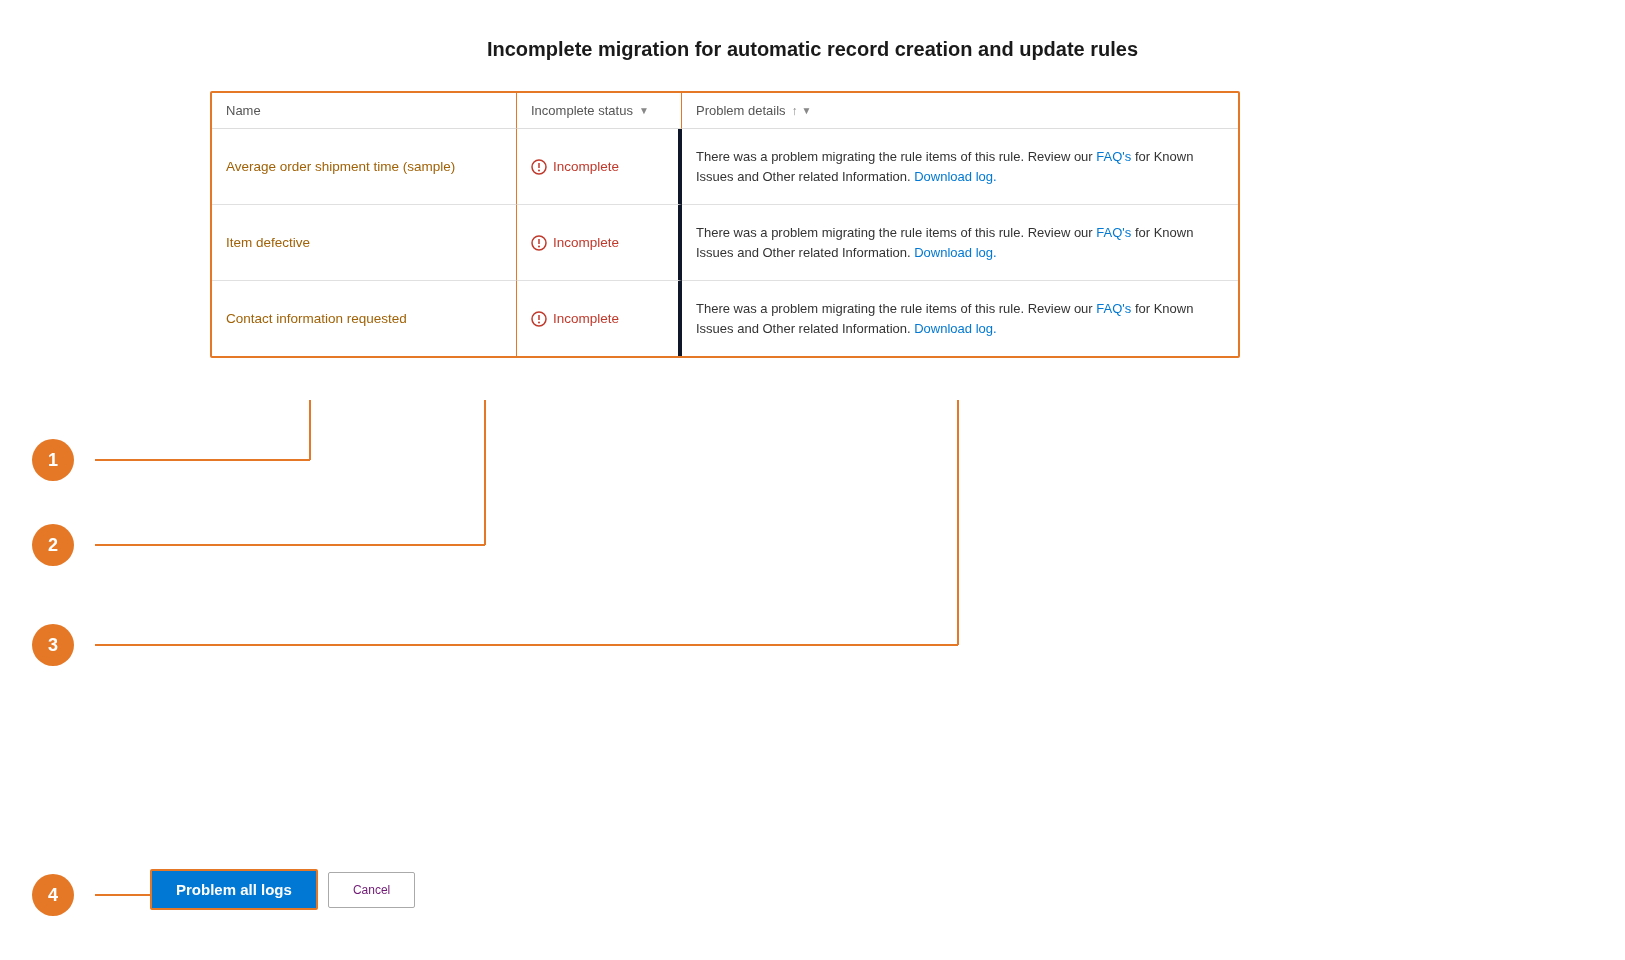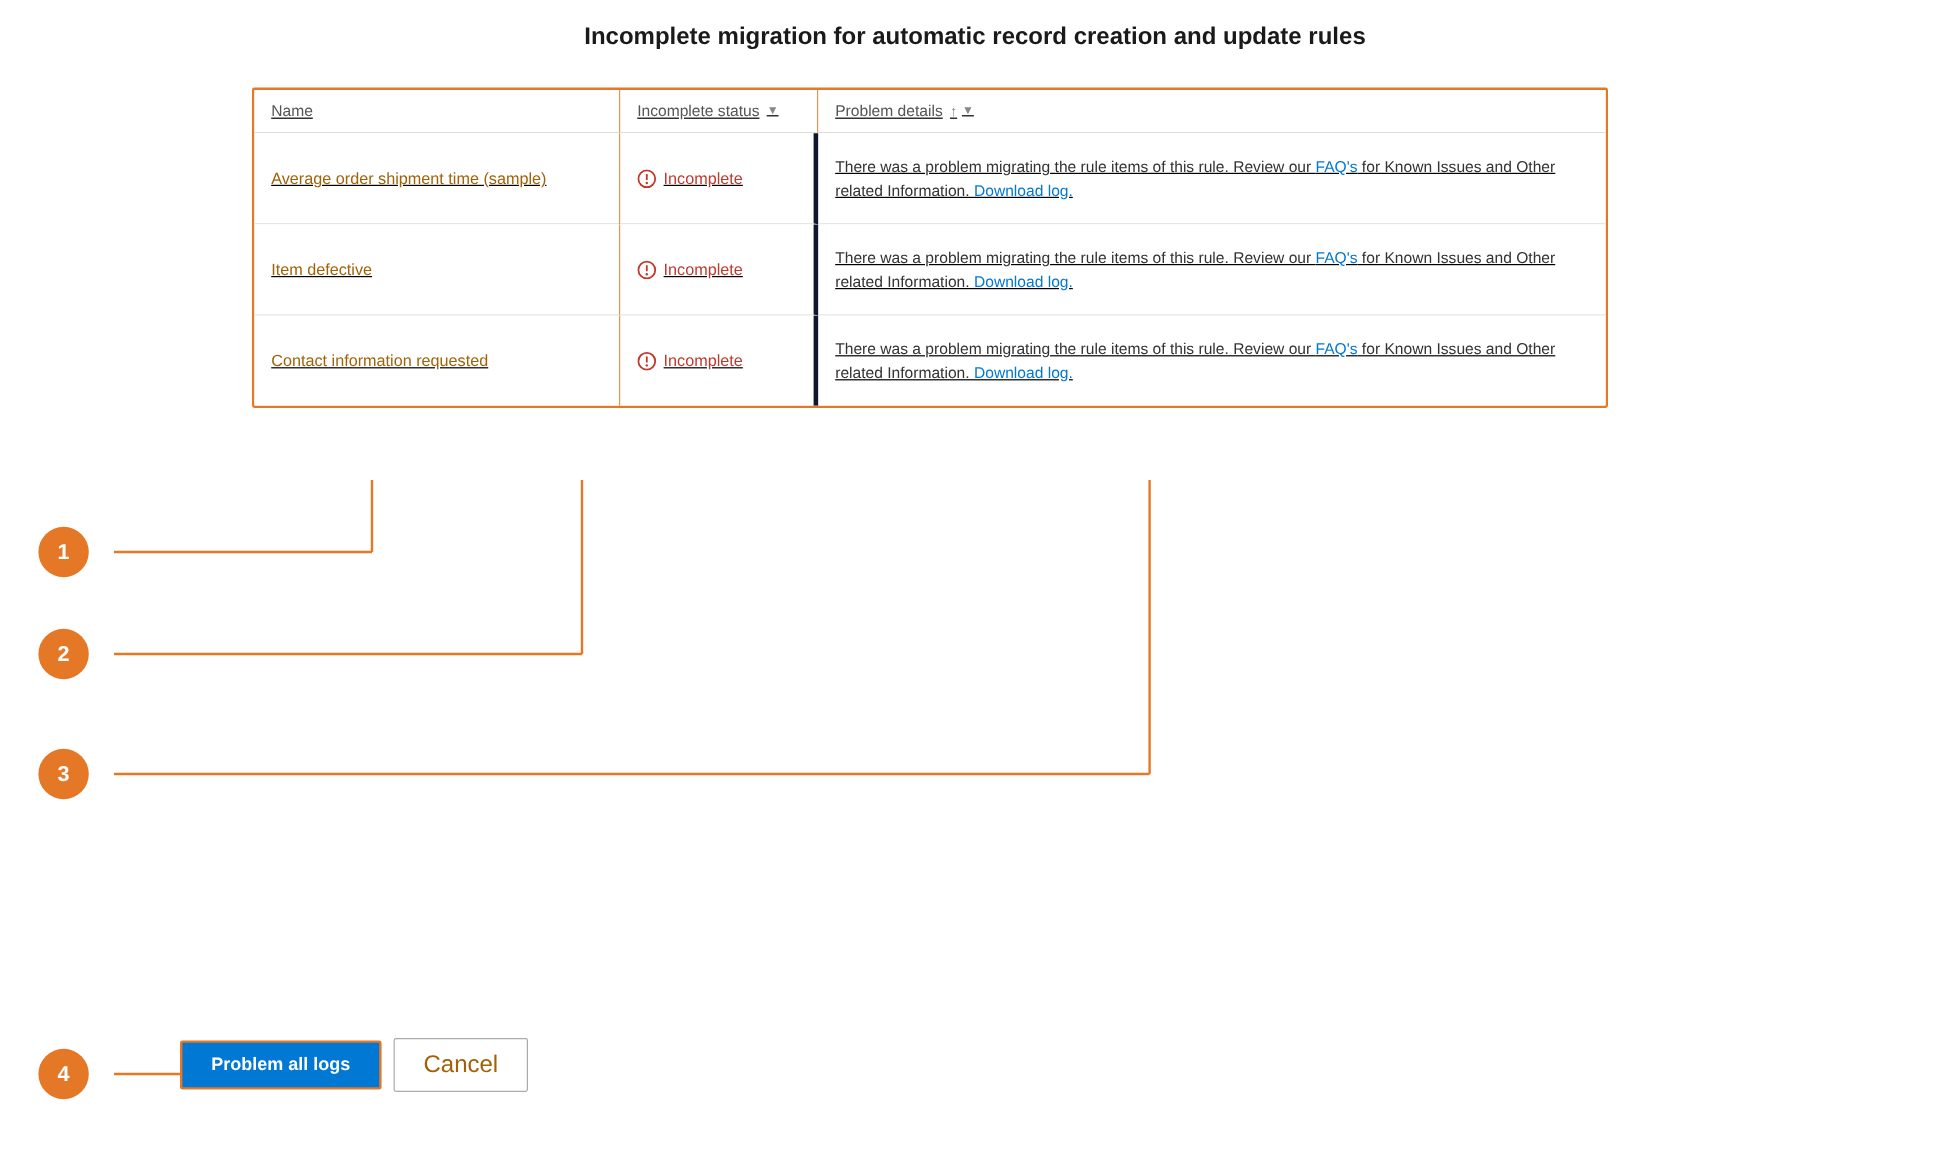--- a/index.html
+++ b/index.html
@@ -6,38 +6,37 @@
     body {
       font-family: 'Segoe UI', Arial, sans-serif;
       background: #fff;
       width: 1625px;
       min-height: 960px;
       position: relative;
       overflow: hidden;
     }
 
     .page-container {
-      padding: 20px 60px;
+      padding: 38px 60px;
     }
 
     .page-title {
       font-size: 20px;
       font-weight: 700;
       color: #1a1a1a;
       margin-bottom: 30px;
       text-align: center;
     }
 
     .table-wrapper {
       margin: 0 auto;
-      width: 1130px;
+      width: 1030px;
       margin-left: 150px;
       border: 2px solid #e57826;
       border-radius: 2px;
-      text-decoration: underline;
     }
 
     .table-grid {
       display: grid;
       grid-template-columns: 305px 165px 1fr;
       width: 100%;
     }
 
     
     .col-header {
@@ -132,24 +131,24 @@
       border: 2px solid #e57826;
       padding: 10px 24px;
       font-size: 15px;
       font-weight: 700;
       cursor: pointer;
       border-radius: 2px;
     }
 
     .btn-cancel {
       background: #fff;
-      color: #a16207;
+      color: #701a75;
       border: 1px solid #aaa;
       padding: 10px 24px;
-      font-size: 20px;
+      font-size: 12px;
       cursor: pointer;
       border-radius: 2px;
     }
 
     
     .annotations-svg {
       position: absolute;
       top: 0;
       left: 0;
       width: 1625px;

